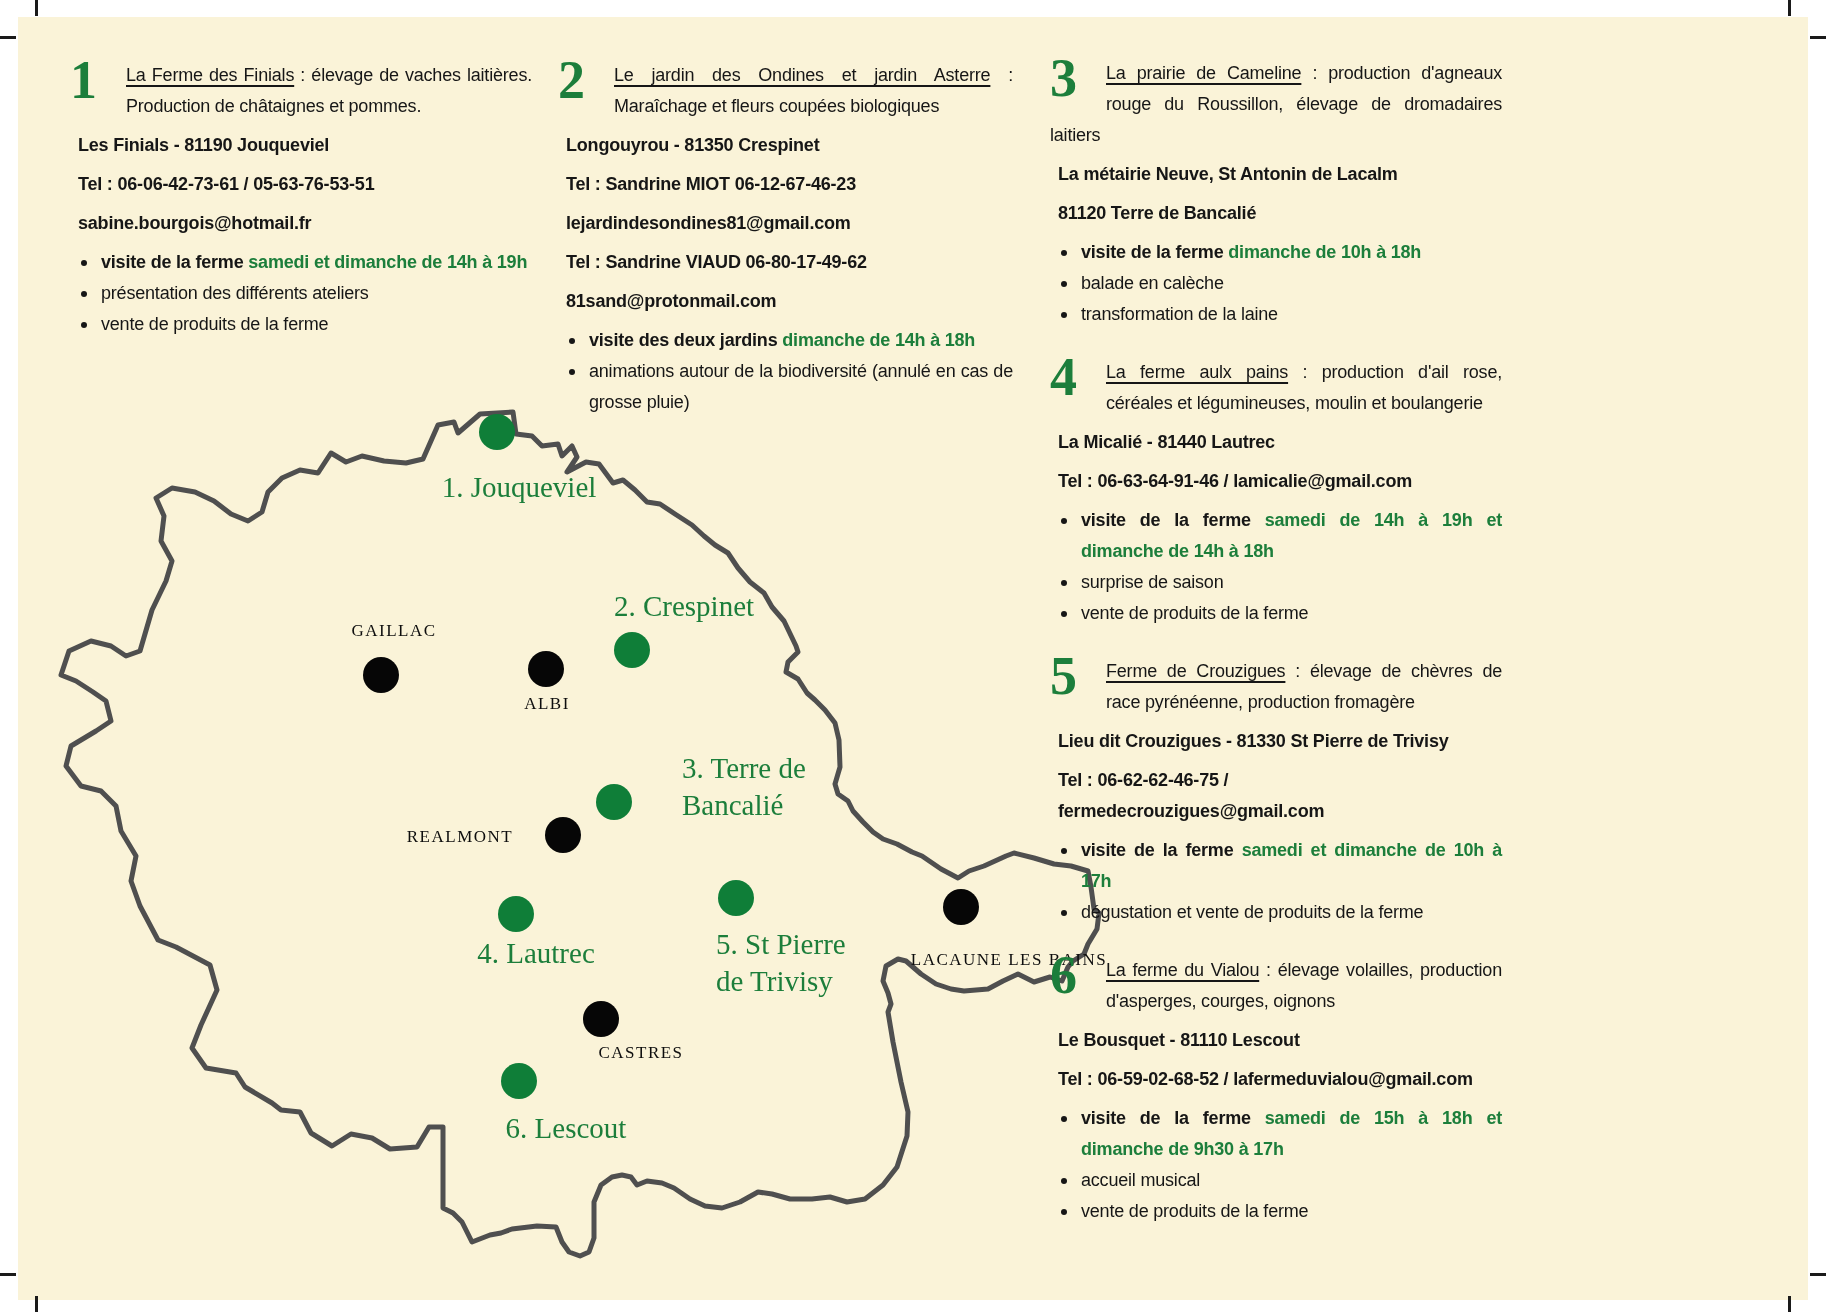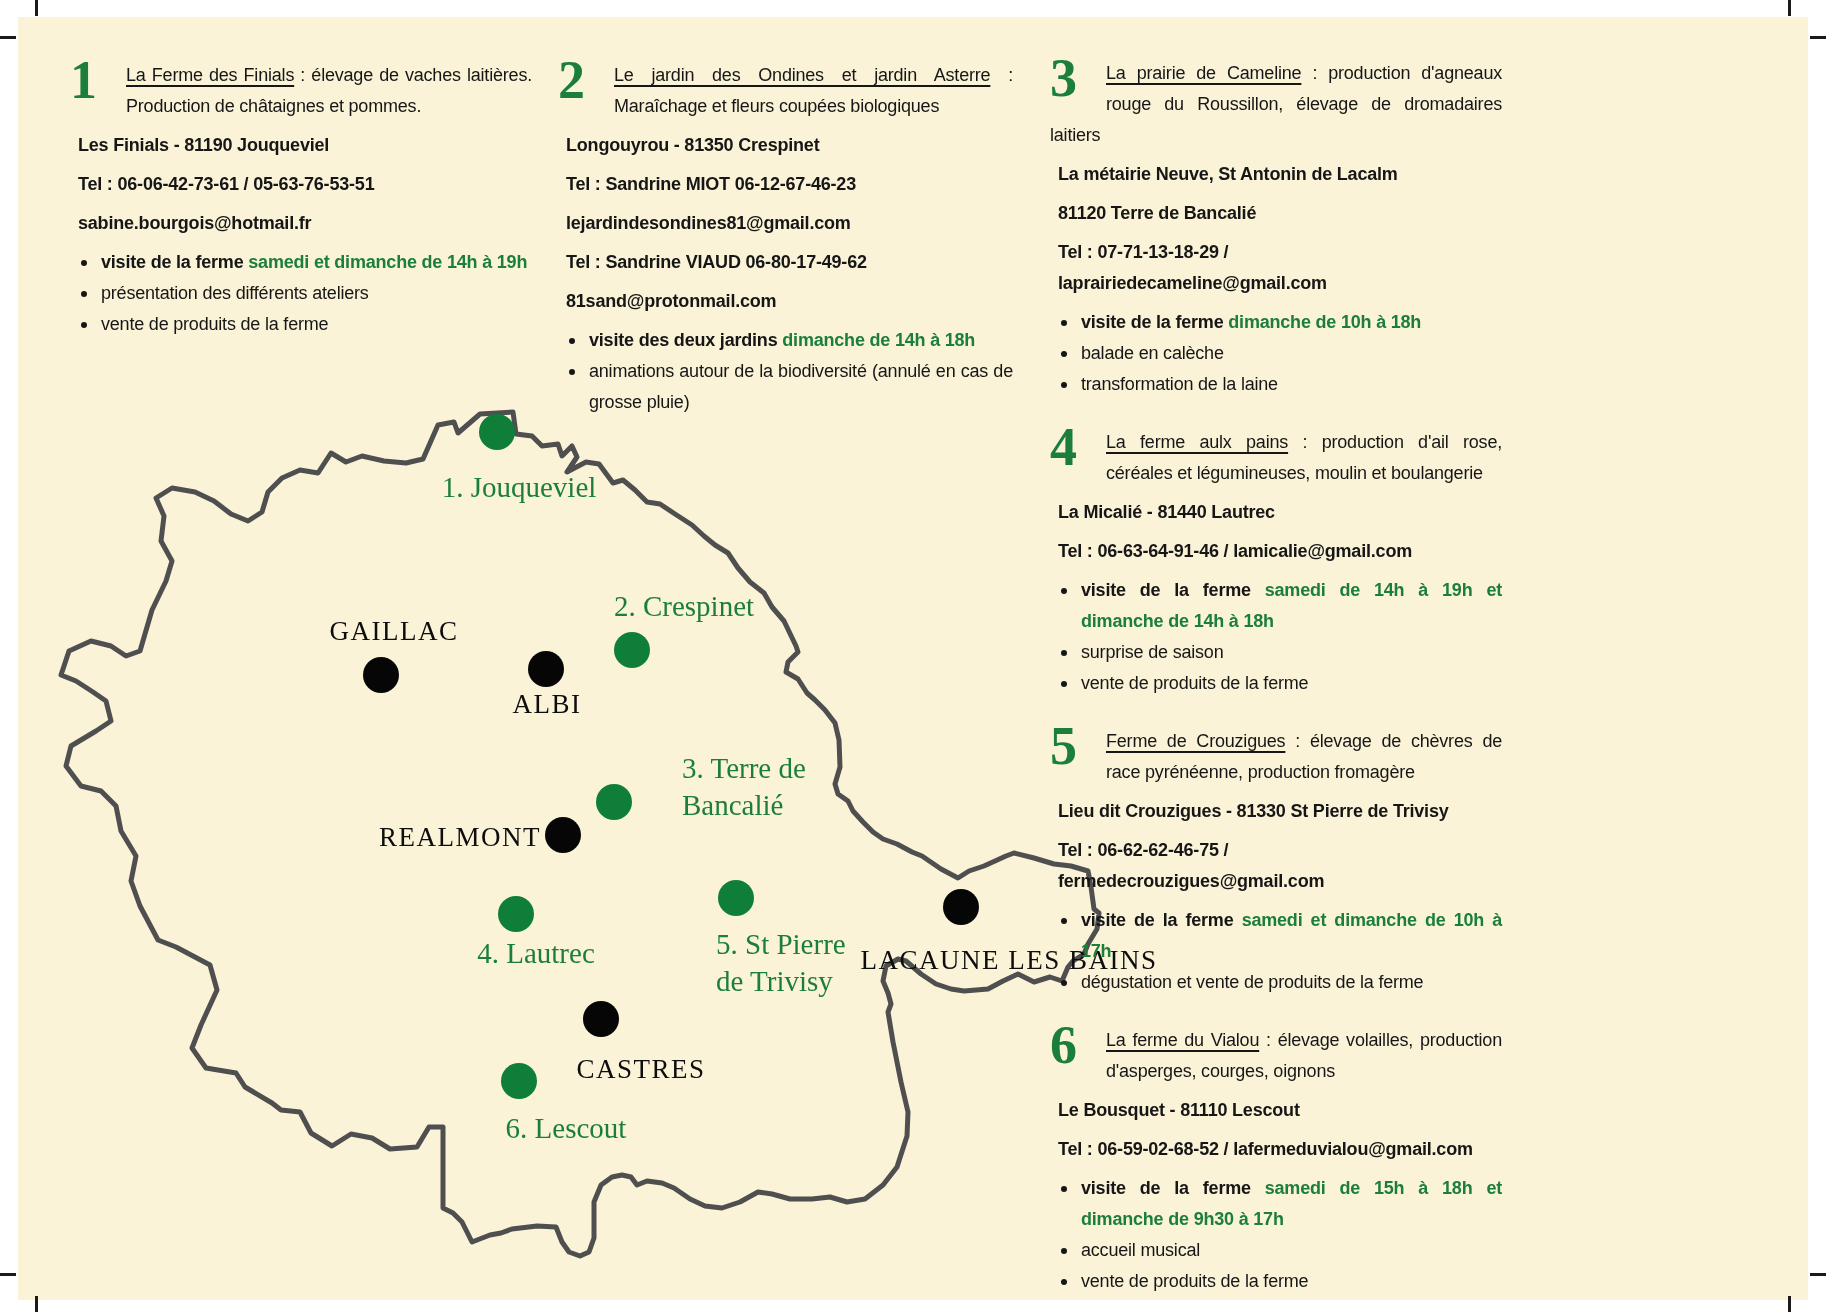--- a/index.html
+++ b/index.html
@@ -23,21 +23,21 @@
        border-radius:50%;background:var(--ink);}
   .b{font-weight:bold;}
   .g{font-weight:bold;color:var(--accent);}
   
   .map-svg{position:absolute;left:0;top:0;}
   .map-outline{fill:none;stroke:var(--outline);stroke-width:5;stroke-linejoin:round;stroke-linecap:round;}
   .dot-farm{fill:var(--farm_dot);}
   .dot-city{fill:var(--city_dot);}
   .mlabel{position:absolute;white-space:pre-line;}
   .mlabel.green{font-family:"Liberation Serif",serif;color:var(--accent);font-size:29px;line-height:37px;margin-left:39px;}
-  .mlabel.city{font-family:"Liberation Serif",serif;color:#0d0d0d;font-size:27px;letter-spacing:1.5px;}
+  .mlabel.city{font-family:"Liberation Serif",serif;color:#0d0d0d;font-size:17px;letter-spacing:1.5px;}
   .ctr{transform:translate(-50%,-50%);text-align:center;}
 </style>
 </head>
 <body>
 
 <div class="page">
   <div class="panel"></div>
 
   <div class="cropmark" style="left:35px;top:0;width:3px;height:16px;"></div>
   <div class="cropmark" style="left:0;top:36px;width:16px;height:3px;"></div>
@@ -67,21 +67,21 @@
   <div class="mlabel green ctr" style="left:645px;top:606px;">2. Crespinet</div>
   <div class="mlabel green" style="left:643px;top:750px;">3. Terre de
 Bancalié</div>
   <div class="mlabel green ctr" style="left:497px;top:953px;">4. Lautrec</div>
   <div class="mlabel green" style="left:677px;top:926px;">5. St Pierre
 de Trivisy</div>
   <div class="mlabel green ctr" style="left:527px;top:1128px;">6. Lescout</div>
   <div class="mlabel city ctr" style="left:394px;top:631px;">GAILLAC</div>
   <div class="mlabel city ctr" style="left:547px;top:704px;">ALBI</div>
   <div class="mlabel city ctr" style="left:460px;top:837px;">REALMONT</div>
-  <div class="mlabel city ctr" style="left:641px;top:1053px;margin-top:16px;">CASTRES</div>
+  <div class="mlabel city ctr" style="left:641px;top:1053px;">CASTRES</div>
   <div class="mlabel city ctr" style="left:1009px;top:960px;">LACAUNE LES BAINS</div>
 
   <div class="col" style="left:70px;top:60px;width:462px;">
       <div class="listing">
         <p class="head"><span class="num">1</span><span class="fname">La Ferme des Finials</span> : élevage de vaches laitières. Production de châtaignes et pommes.</p>
         <p class="line">Les Finials - 81190 Jouqueviel</p>
         <p class="line">Tel : 06-06-42-73-61 / 05-63-76-53-51</p>
         <p class="line">sabine.bourgois@hotmail.fr</p>
         <ul class="bullets">
           <li><span class="b">visite de la ferme </span><span class="g">samedi et dimanche de 14h à 19h</span></li>
@@ -102,21 +102,20 @@
           <li><span class="b">visite des deux jardins </span><span class="g">dimanche de 14h à 18h</span></li>
           <li><span>animations autour de la biodiversité (annulé en cas de grosse pluie)</span></li>
         </ul>
       </div>
     </div>
   <div class="col" style="left:1050px;top:58px;width:452px;">
       <div class="listing">
         <p class="head"><span class="num">3</span><span class="fname">La prairie de Cameline</span> : production d'agneaux rouge du Roussillon, élevage de dromadaires laitiers</p>
         <p class="line">La métairie Neuve, St Antonin de Lacalm</p>
         <p class="line">81120 Terre de Bancalié</p>
-        <p class="line">Tel : 07-71-13-18-29 / laprairiedecameline@gmail.com</p>
         <ul class="bullets">
           <li><span class="b">visite de la ferme </span><span class="g">dimanche de 10h à 18h</span></li>
           <li><span>balade en calèche</span></li>
           <li><span>transformation de la laine</span></li>
         </ul>
       </div>
       <div class="listing">
         <p class="head"><span class="num">4</span><span class="fname">La ferme aulx pains</span> : production d'ail rose, céréales et légumineuses, moulin et boulangerie</p>
         <p class="line">La Micalié - 81440 Lautrec</p>
         <p class="line">Tel : 06-63-64-91-46 / lamicalie@gmail.com</p>

